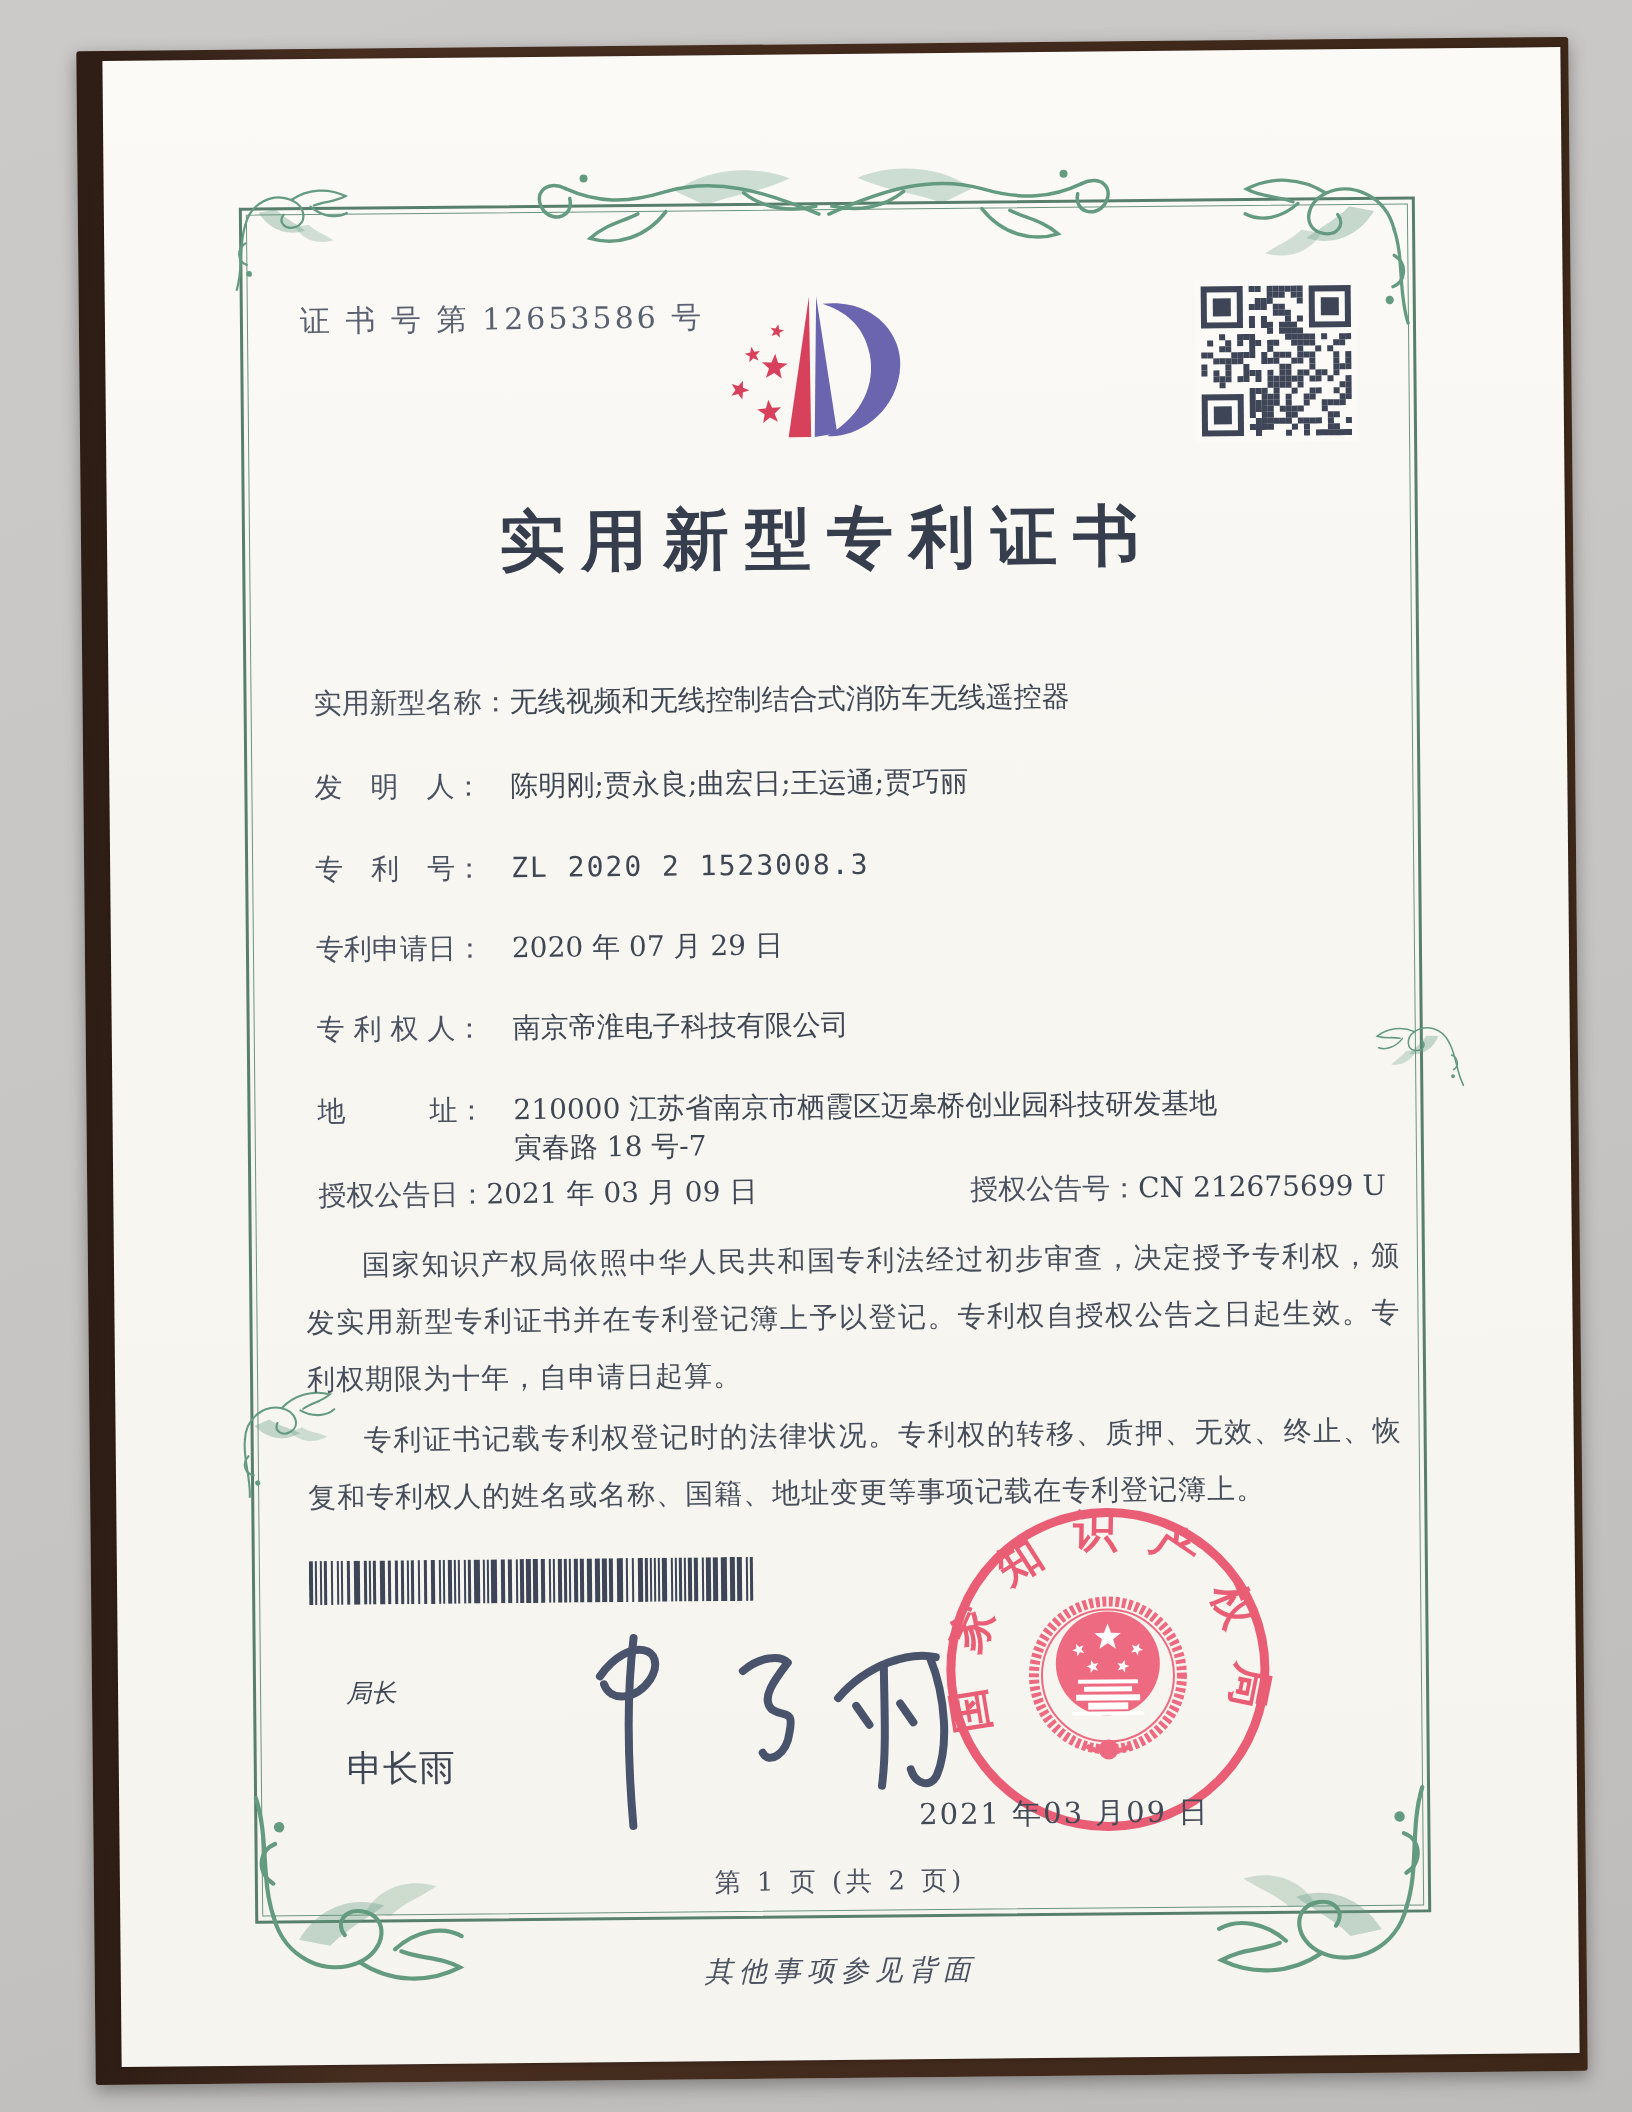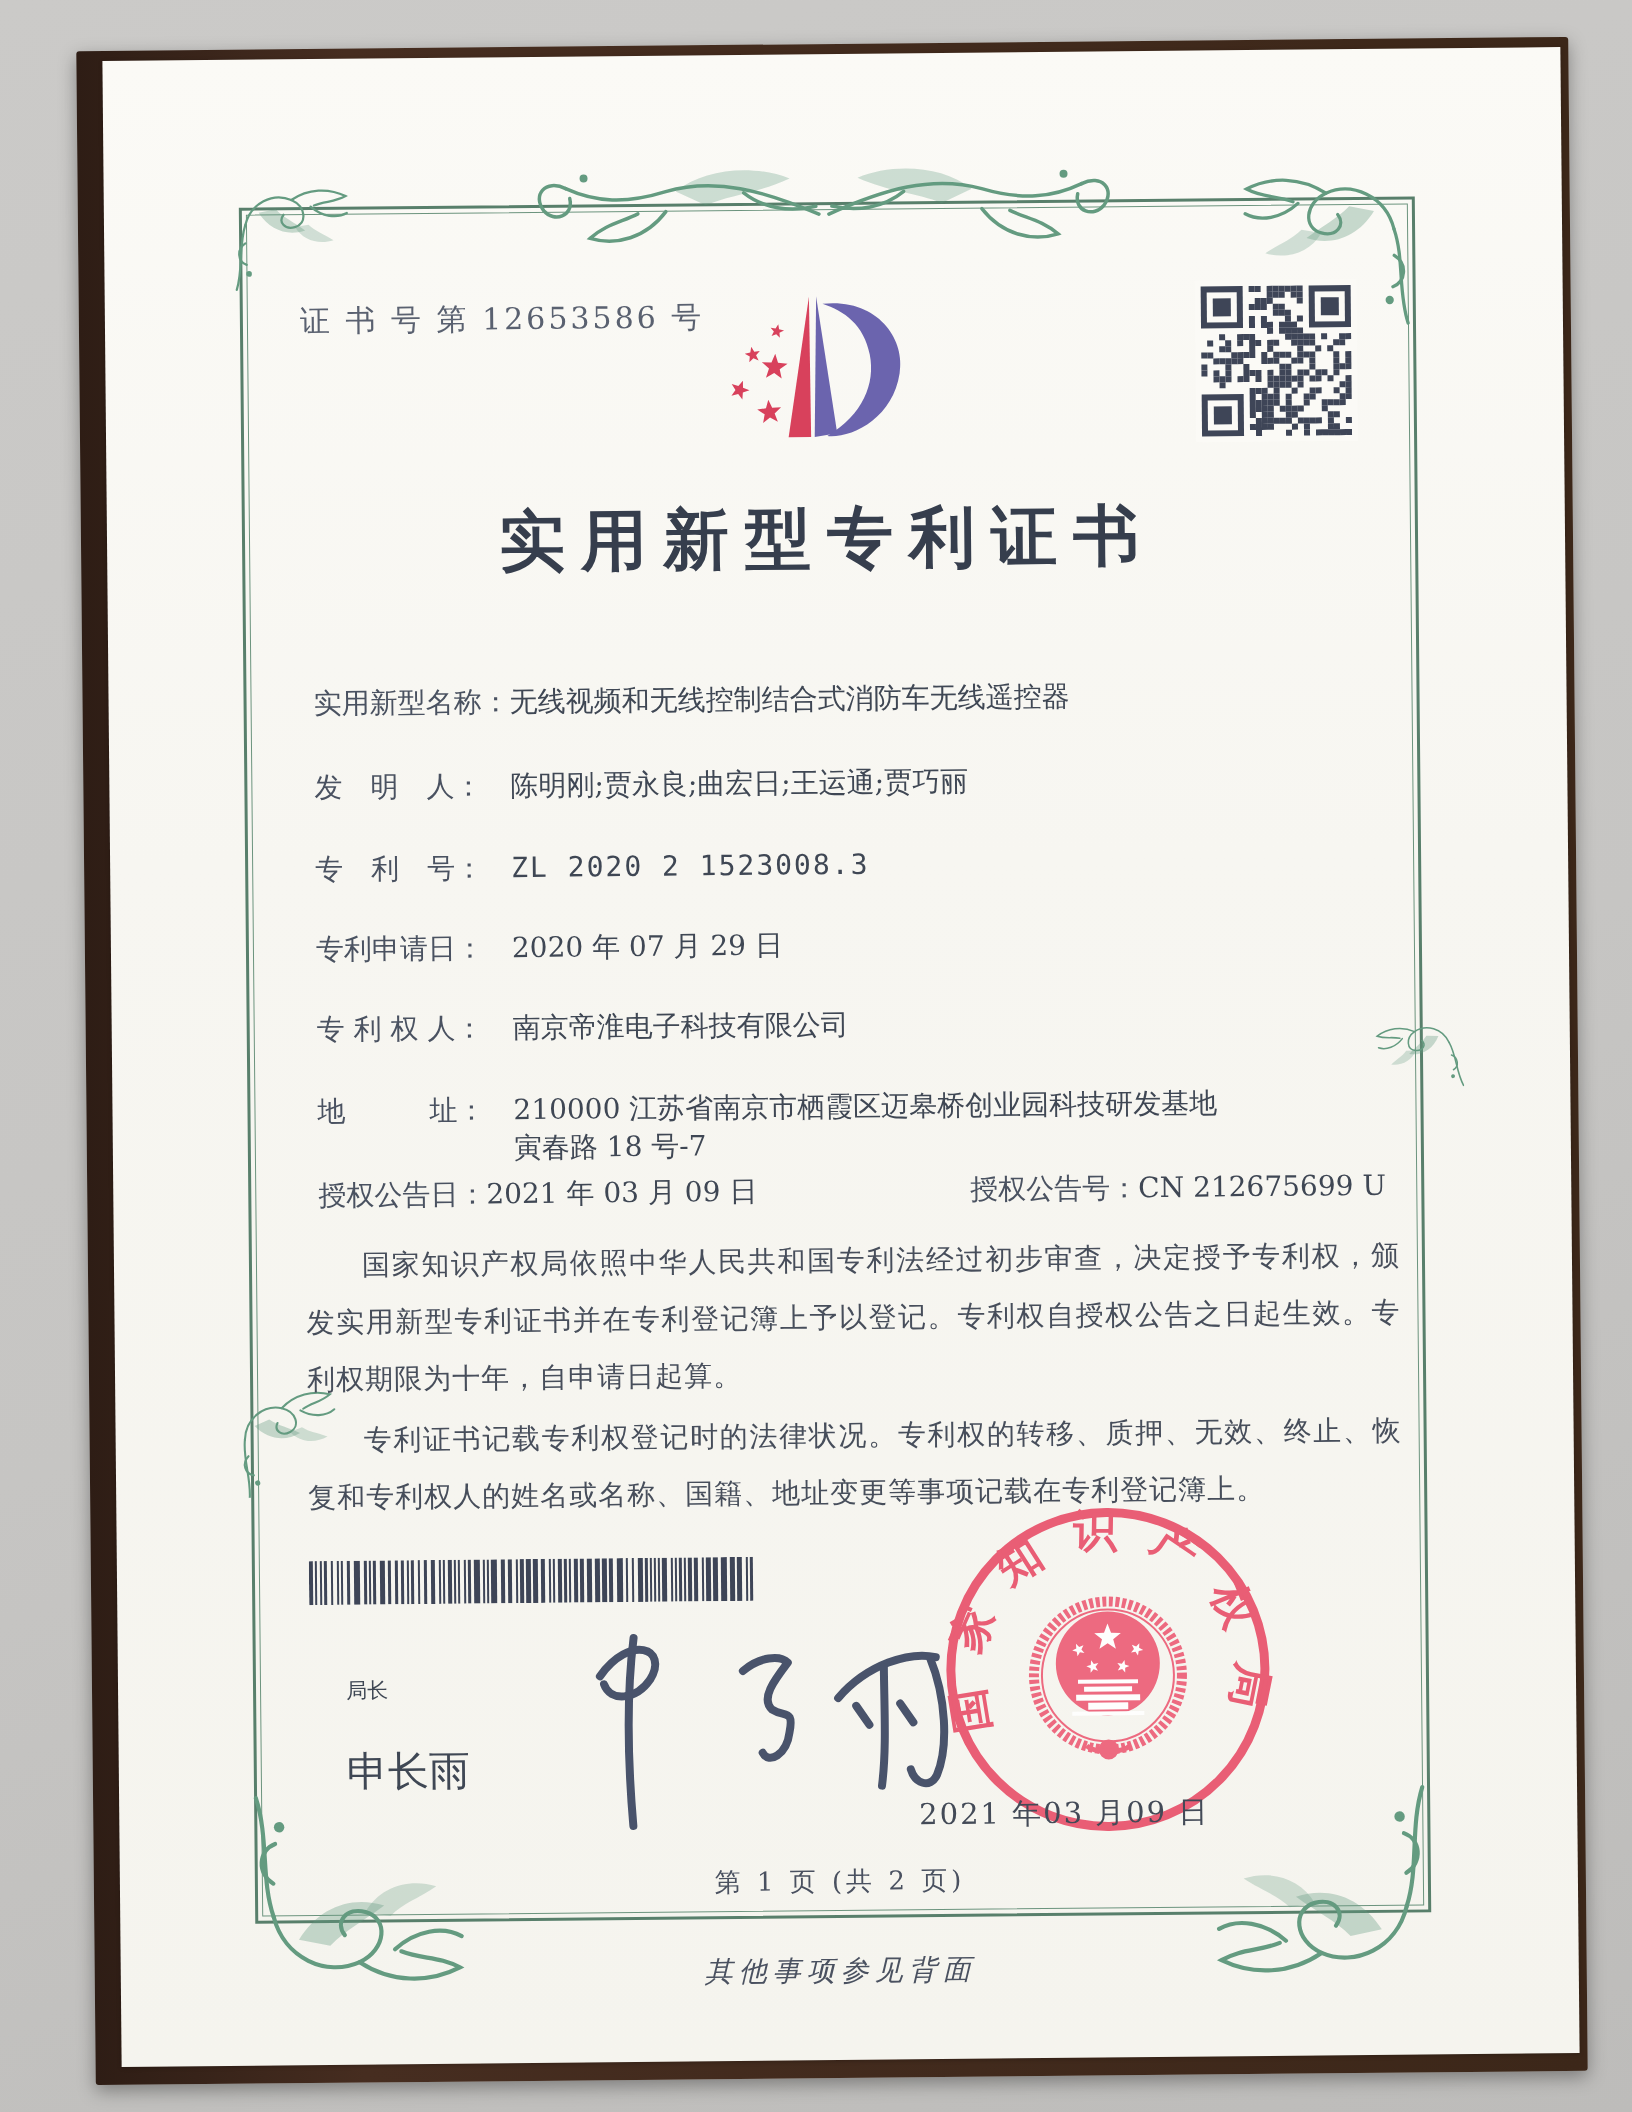--- a/index.html
+++ b/index.html
@@ -41,22 +41,22 @@
   .flabel{display:inline-block;min-width:196px;color:#4a5261;}
   .fvalue{color:#3f4754;}
   .addr2{left:401px;font-size:28px;color:#3f4754;}
   .grant2{position:absolute;left:652px;top:0;}
   .body-text{
     left:192px;top:1178px;width:1094px;font-size:28px;line-height:57px;
     color:#474e5b;text-align:justify;letter-spacing:1px;
   }
   .body-text p{margin:0 0 4px 0;text-indent:2em;}
   .barcode-wrap{left:192px;top:1502px;width:448px;height:44px;}
-  .sig-title{left:228px;top:1618px;font-size:21px;color:#3f4754;font-family:"DejaVu Sans","Liberation Sans",sans-serif;}
-  .sig-name{left:228px;top:1686px;font-size:41px;color:#3f4754;font-family:"DejaVu Sans","Liberation Sans",sans-serif;}
+  .sig-title{left:228px;top:1618px;font-size:25px;color:#3f4754;font-family:"DejaVu Sans","Liberation Sans",sans-serif;font-style:italic;}
+  .sig-name{left:228px;top:1686px;font-size:36px;color:#3f4754;font-family:"DejaVu Sans","Liberation Sans",sans-serif;}
   .signature{left:420px;top:1552px;}
   .seal{left:818px;top:1446px;width:344px;height:344px;}
   .seal-date{
     left:760px;top:1742px;width:370px;text-align:center;
     font-size:29px;color:#434a57;letter-spacing:2px;z-index:5;
   }
   .pageinfo{left:135px;top:1810px;width:1170px;text-align:center;font-size:26px;color:#4a5160;letter-spacing:4px;}
   .note{left:135px;top:1898px;width:1170px;text-align:center;font-size:28px;color:#4a5160;letter-spacing:6px;font-style:italic;}
   .orn{position:absolute;pointer-events:none;}
   svg{display:block;}

